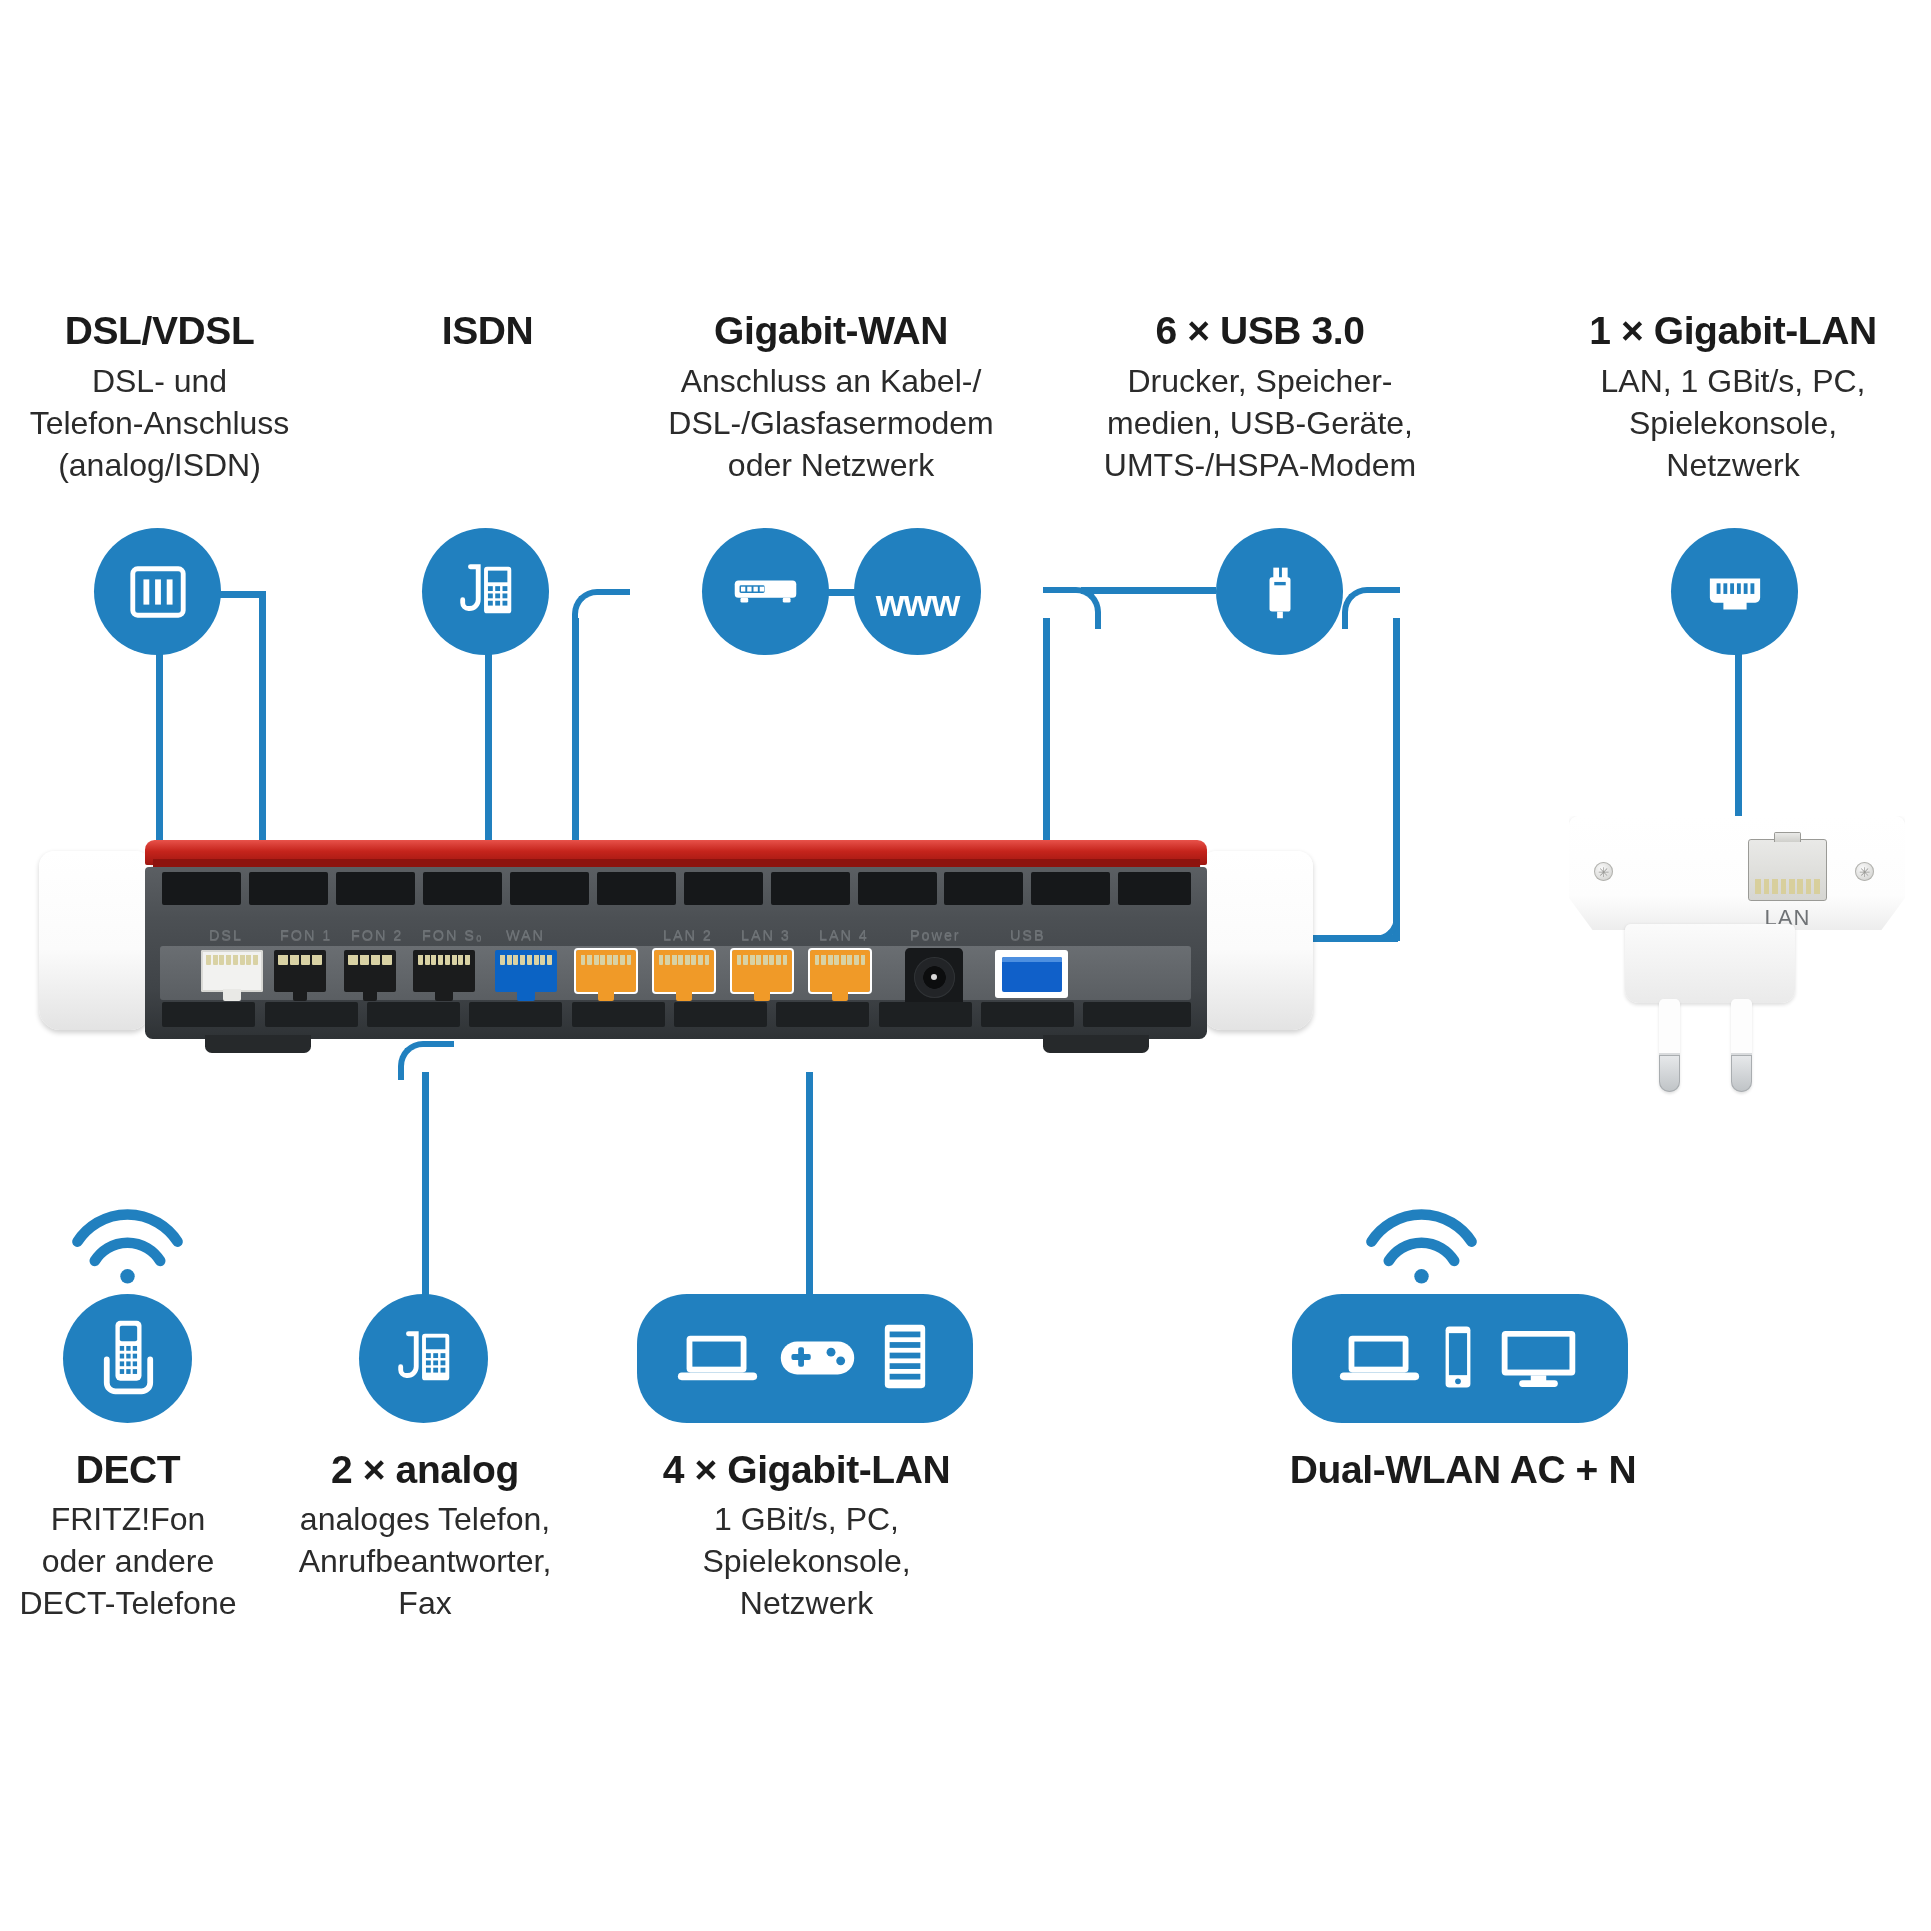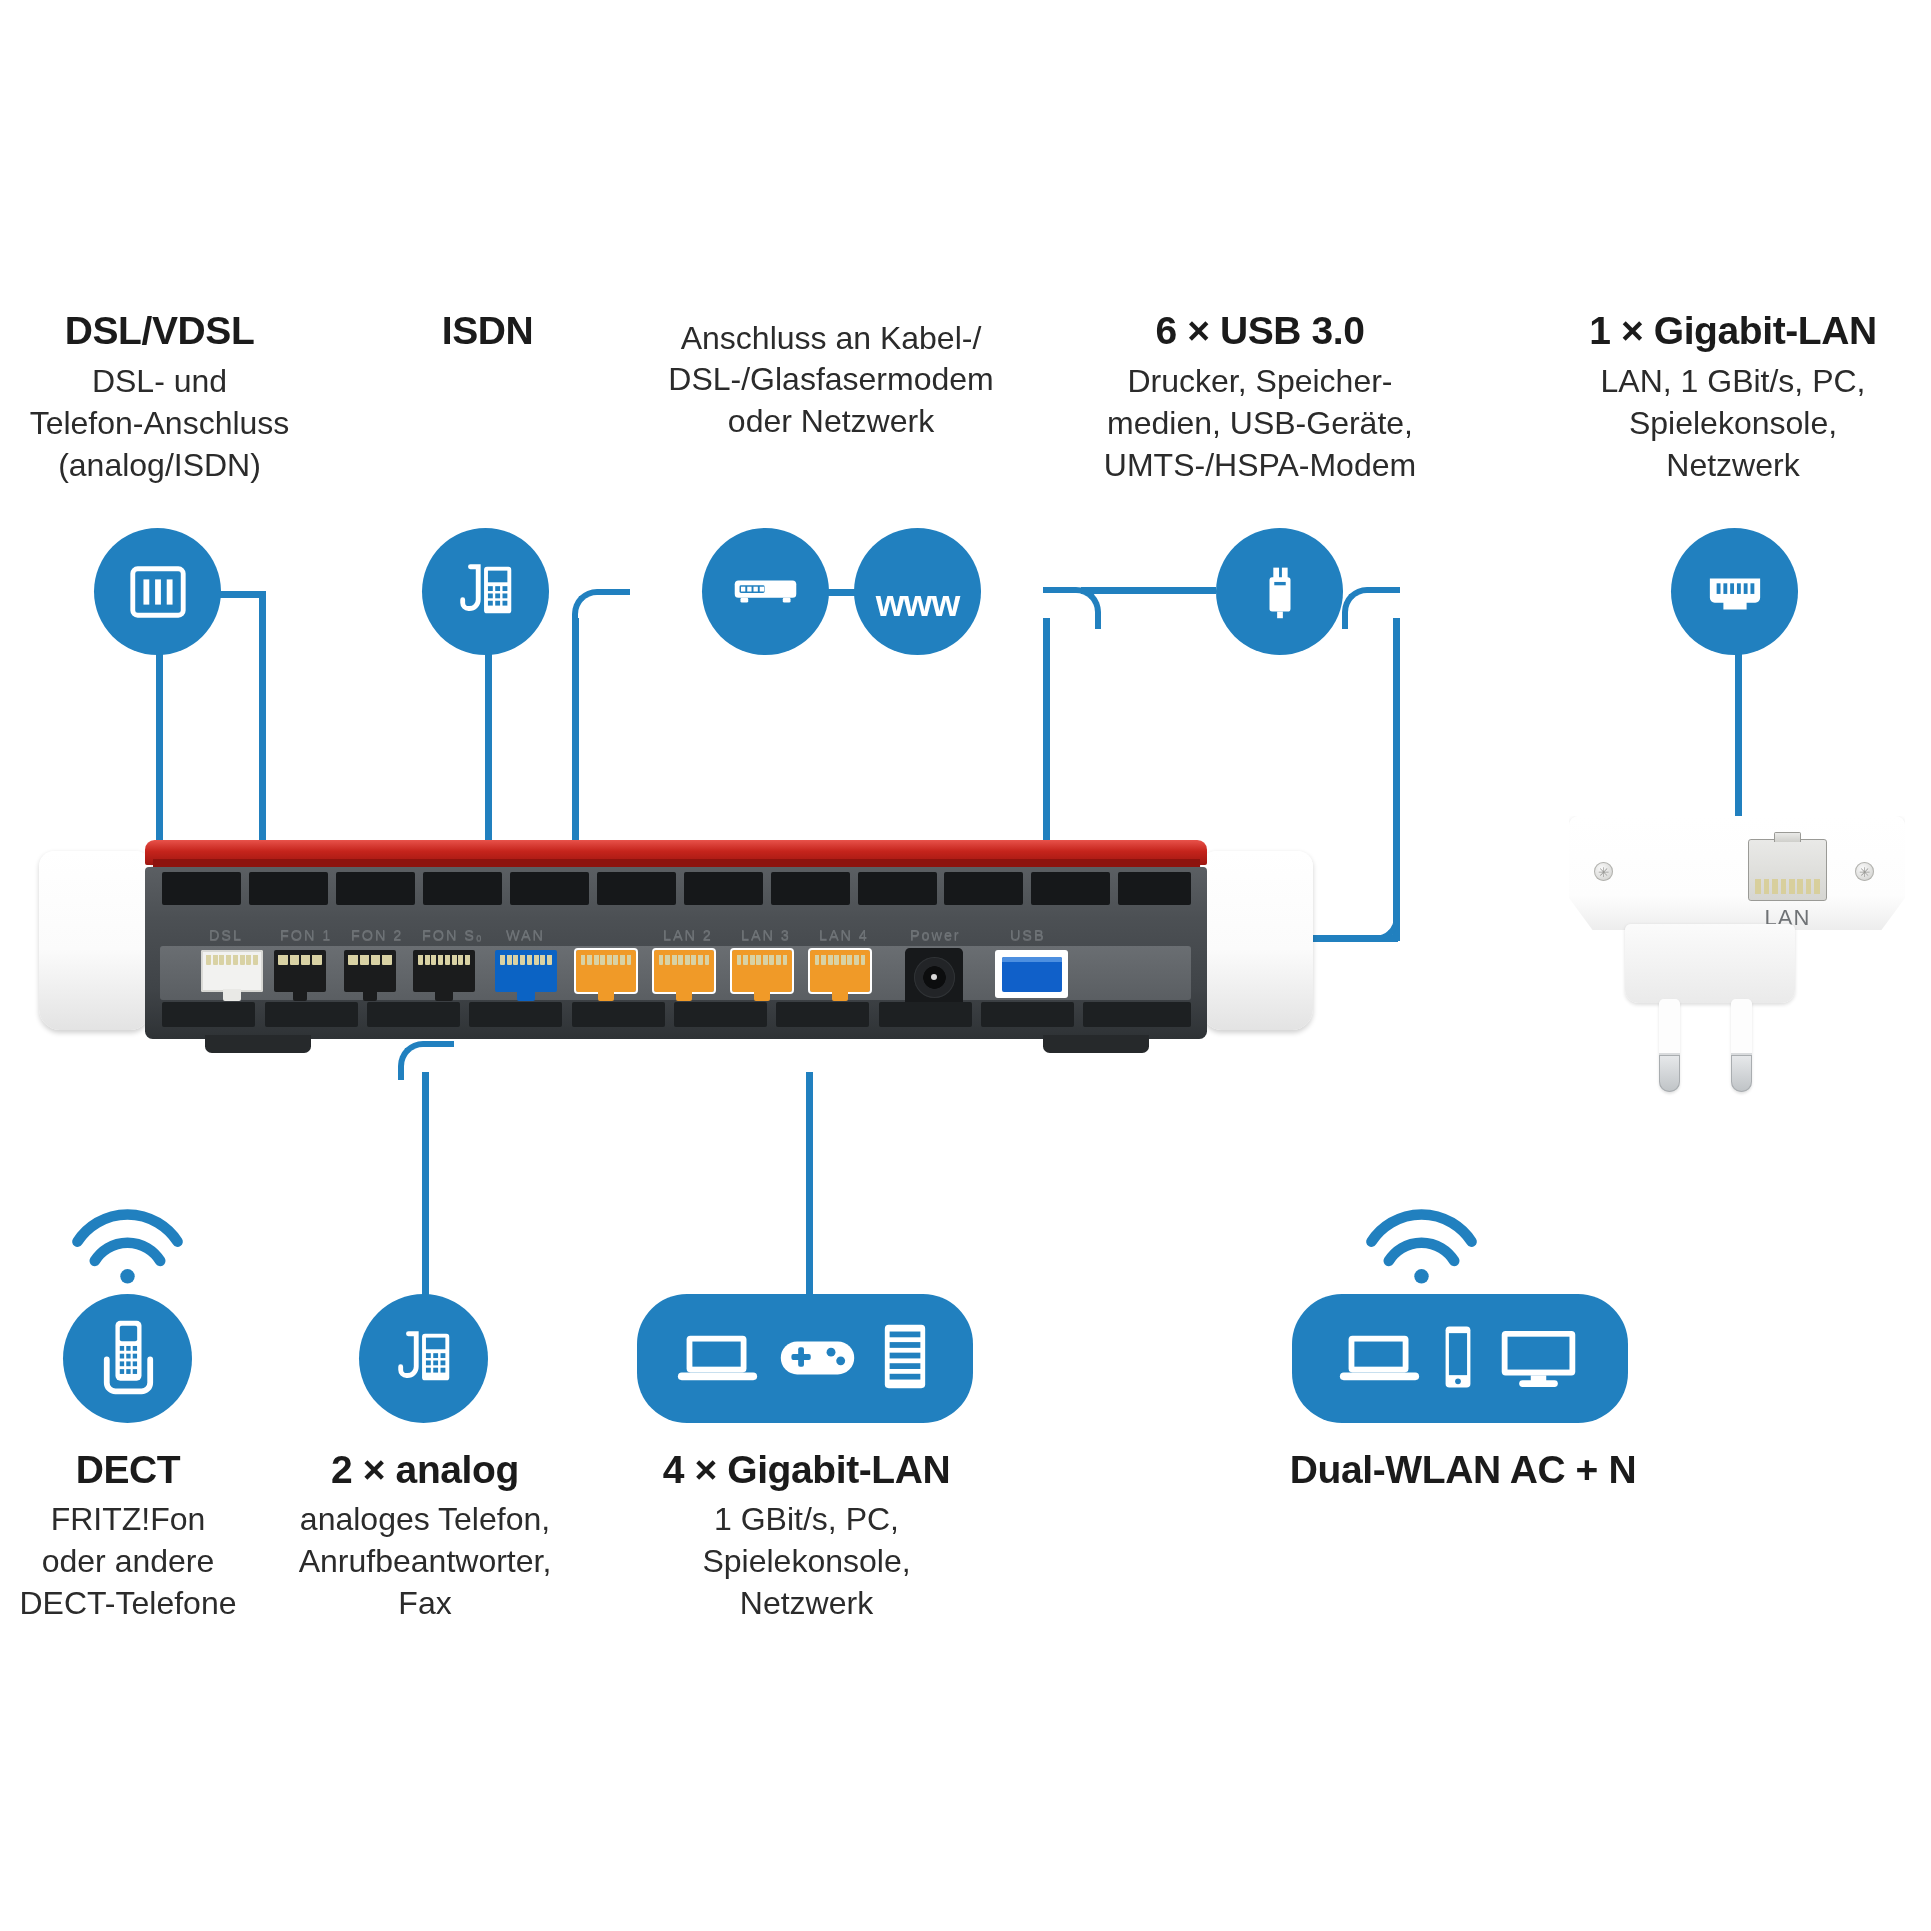--- a/index.html
+++ b/index.html
@@ -234,20 +234,21 @@
     <div class="desc">DSL- und
 Telefon-Anschluss
 (analog/ISDN)</div>
   </div>
 
   <div class="lbl" style="left:338px; top:309px; width:299px;">
     <div class="title">ISDN</div>
   </div>
 
   <div class="lbl" style="left:628px; top:309px; width:406px;">
+    <div class="title">Gigabit-WAN</div>
     <div class="desc">Anschluss an Kabel-/
 DSL-/Glasfasermodem
 oder Netzwerk</div>
   </div>
 
   <div class="lbl" style="left:1057px; top:309px; width:406px;">
     <div class="title">6 × USB 3.0</div>
     <div class="desc">Drucker, Speicher-
 medien, USB-Geräte,
 UMTS-/HSPA-Modem</div>

